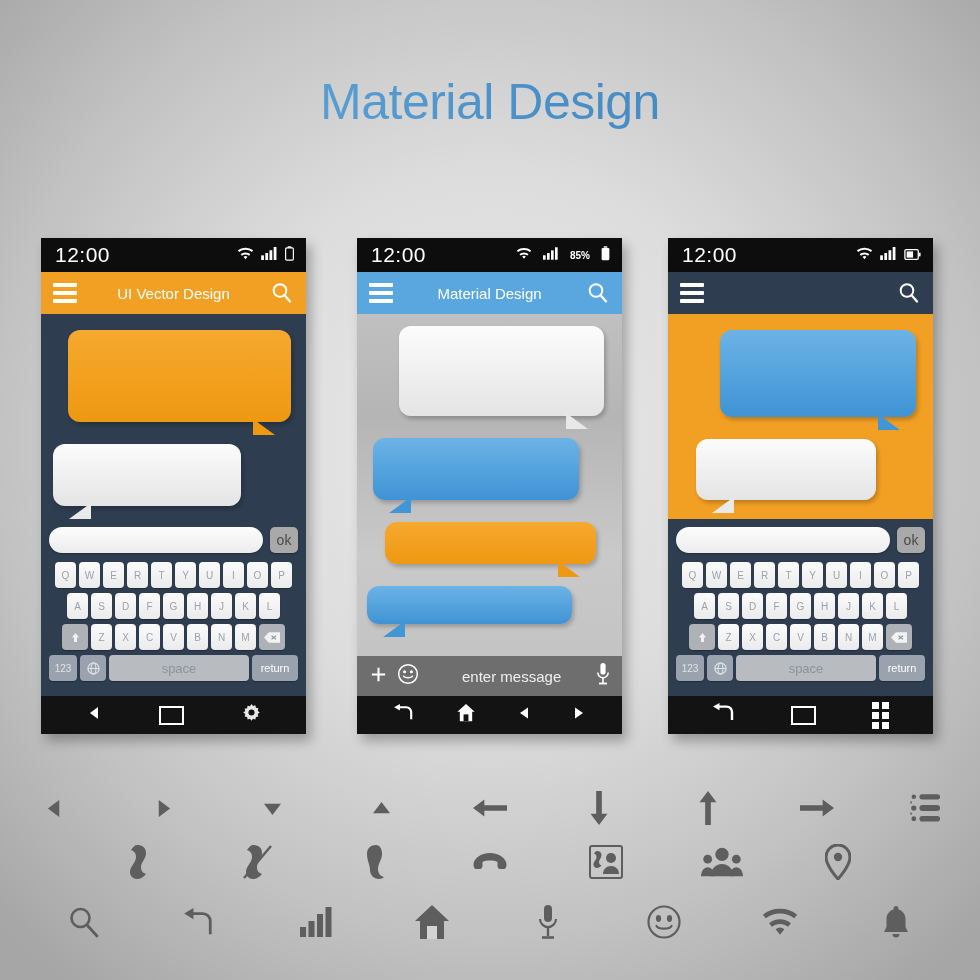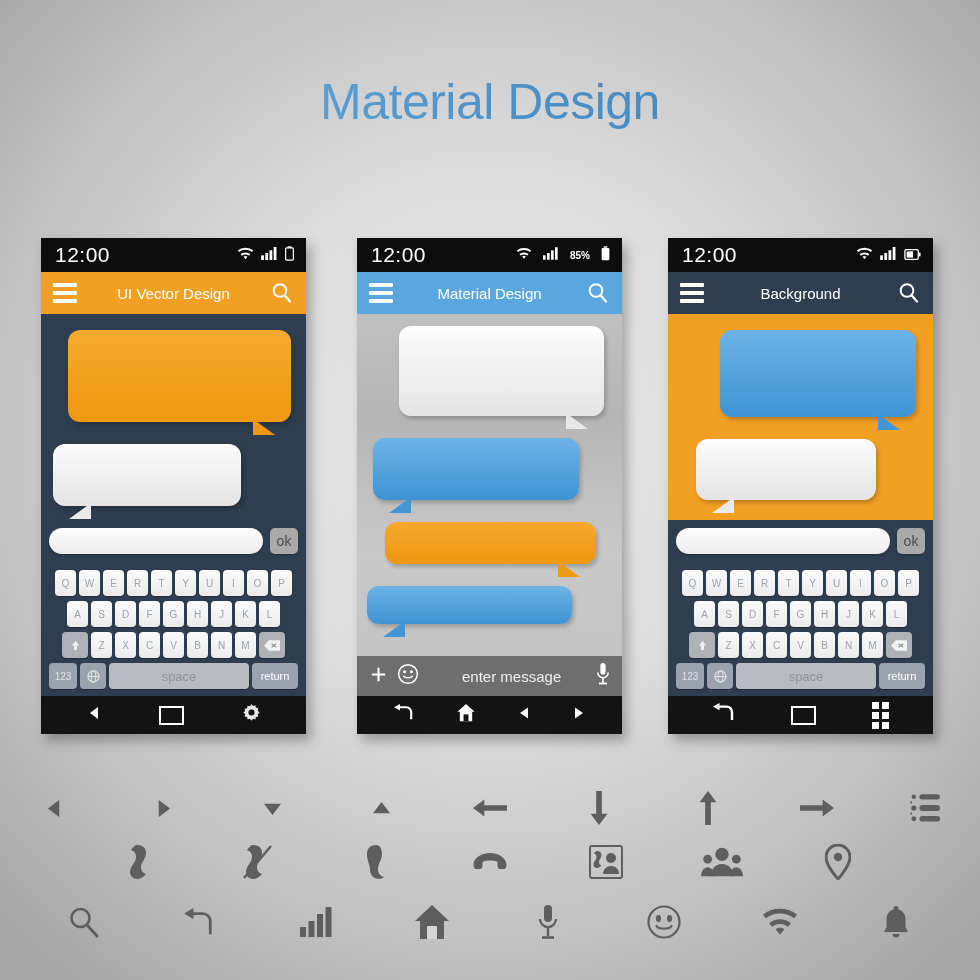--- a/index.html
+++ b/index.html
@@ -72,21 +72,21 @@
   .b-orange.tail-right::after { border-left-color: #ef9811; }
   .b-white  { background: linear-gradient(180deg,#fcfcfc,#e4e4e4); }
   .b-white.tail-right::after { border-left-color: #e8e8e8; }
   .b-white.tail-left::after  { border-right-color: #eaeaea; }
   .b-blue   { background: linear-gradient(180deg,#6cb3e6,#3f93d4); }
   .b-blue.tail-right::after { border-left-color: #4197d6; }
   .b-blue.tail-left::after  { border-right-color: #4197d6; }
 
   
   .kbwrap { background: #2e3e50; padding: 8px 8px 7px; flex: 0 0 auto; }
-  .inputrow { display: flex; align-items: center; gap: 7px; margin-bottom: 16px; }
+  .inputrow { display: flex; align-items: center; gap: 7px; margin-bottom: 9px; }
   .textfield {
     flex: 1 1 auto; height: 26px; border-radius: 13px;
     background: linear-gradient(180deg,#fdfdfd,#ececec); box-shadow: 0 1px 2px rgba(0,0,0,0.3);
   }
   .okbtn {
     width: 28px; height: 26px; border-radius: 5px; background: #a9a9a9;
     color: #4a4a4a; font-size: 14px; display: flex; align-items: center; justify-content: center;
     box-shadow: 0 1px 2px rgba(0,0,0,0.3);
   }
   .krow { display: flex; justify-content: center; gap: 3px; margin-bottom: 5px; }
@@ -94,21 +94,21 @@
     background: linear-gradient(180deg,#fbfbfb,#ebebeb); color: #9aa3ad;
     border-radius: 4px; font-size: 10px; height: 26px; min-width: 21px;
     display: flex; align-items: center; justify-content: center;
     box-shadow: 0 1px 1px rgba(0,0,0,0.3);
   }
   .key.wide  { min-width: 26px; background: #aeb2b6; color: #f0f0f0; }
   .key.num   { min-width: 28px; background: #9aa3ad; color: #dfe3e6; font-size: 10px; }
   .key.globe { min-width: 26px; background: #9aa3ad; color: #dfe3e6; }
   .key.space { flex: 1 1 auto; background: #b8bcc0; color: #8d9399; font-size: 13px; }
   .key.ret   { min-width: 46px; background: #9aa3ad; color: #fff; font-size: 11px; }
-  .krow.last { margin-bottom: 0; }
+  .krow.last { margin-bottom: 8px; }
 
   
   .msgbar {
     height: 40px; background: #6e6e6e; display: flex; align-items: center;
     padding: 0 12px; gap: 9px; flex: 0 0 auto;
   }
   .msgbar .ph { color: #efefef; font-size: 15px; margin-left: 34px; }
   .msgbar .mic { margin-left: auto; }
 
   
@@ -338,21 +338,20 @@
             <rect x="16" y="4" width="1.8" height="4" fill="#fff"></rect>
           </svg></span>
     </span>
   </div>
   <div class="appbar bar-navy">
     <span class="hamburger">
         <i></i>
         <i></i>
         <i></i>
       </span>
-    <span class="title">Background</span>
     <span class="searchbtn">
         <svg width="24" height="24" viewBox="0 0 24 24">
           <circle cx="10" cy="9.5" r="6.3" fill="none" stroke="#fff" stroke-width="2"></circle>
           <line x1="14.6" y1="14.3" x2="20" y2="20.5" stroke="#fff" stroke-width="2.3" stroke-linecap="round"></line>
         </svg>
       </span>
   </div>
   <div class="chat chat-orange">
     <div class="bubble b-blue tail-right" style="margin:2px 7px 22px 42px;height:87px;"></div>
     <div class="bubble b-white tail-left" style="margin:0 47px 0 18px;height:61px;"></div>

